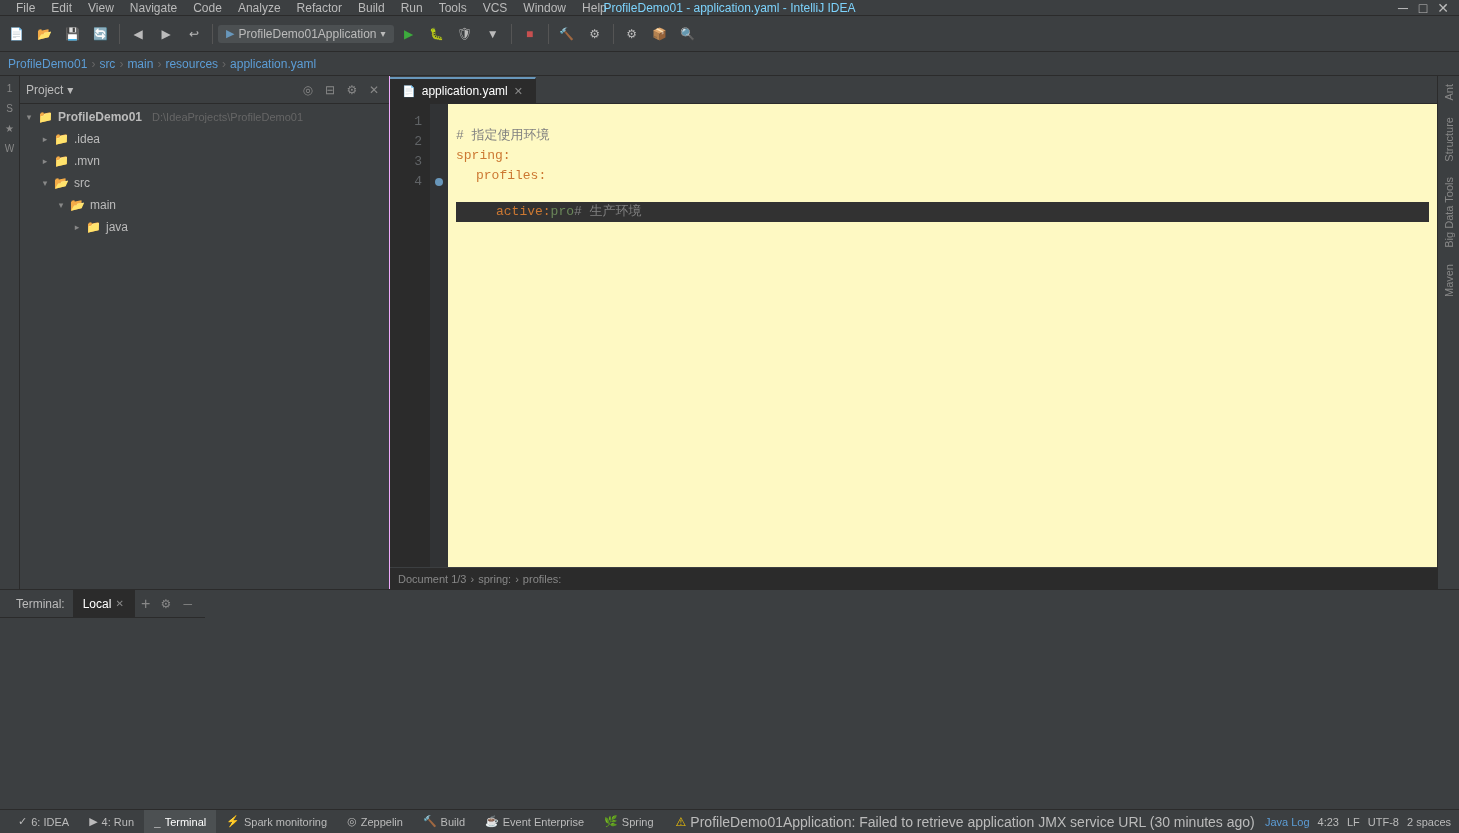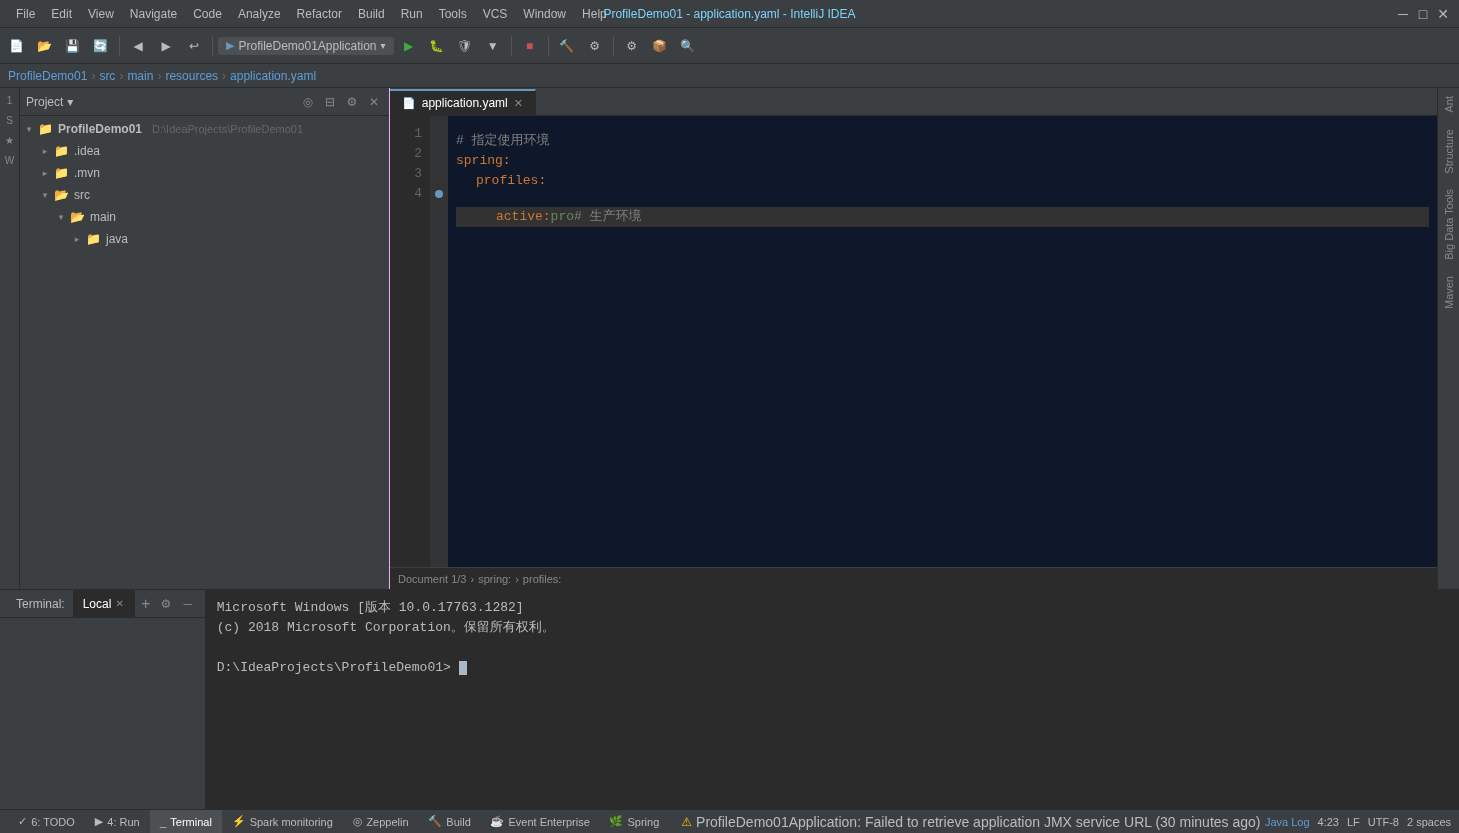--- a/index.html
+++ b/index.html
@@ -11,21 +11,21 @@
       width: 1459px;
       height: 833px;
       overflow: hidden;
       display: flex;
       flex-direction: column;
     }
 
     
     .title-bar {
       background: #3c3f41;
-      height: 28px;
+      height: 16px;
       display: flex;
       align-items: center;
       justify-content: space-between;
       padding: 0 8px;
       border-bottom: 1px solid #2b2b2b;
       flex-shrink: 0;
     }
     .title-bar-left {
       display: flex;
       align-items: center;
@@ -282,26 +282,26 @@
       padding-right: 8px;
       color: #606366;
       font-family: 'Courier New', monospace;
       font-size: 13px;
       line-height: 20px;
       flex-shrink: 0;
     }
     .line-number { height: 20px; }
     .code-content {
       flex: 1;
-      padding: 15px 8px;
+      padding: 22px 8px;
       font-family: 'Courier New', monospace;
       font-size: 13px;
       line-height: 20px;
       overflow-x: auto;
-      background: #0f172a;
+      background: #fef9c3;
     }
     .code-line {
       height: 20px;
       display: flex;
       align-items: center;
     }
     .code-line.highlighted { background: #323232; margin-top: 16px; }
     .code-comment { color: #808080; }
     .code-key { color: #cc7832; }
     .code-value { color: #6a8759; }
@@ -707,36 +707,27 @@
         <span style="font-size:10px;color:#888;">✕</span>
       </div>
     </div>
     <div class="terminal-add-btn">+</div>
     <div class="terminal-actions">
       <div class="terminal-action-btn">⚙</div>
       <div class="terminal-action-btn">─</div>
     </div>
   </div>
 
-  <div class="terminal-content">
-    <div class="terminal-line">Microsoft Windows [版本 10.0.17763.1282]</div>
-    <div class="terminal-line">(c) 2018 Microsoft Corporation。保留所有权利。</div>
-    <div class="terminal-line">&nbsp;</div>
-    <div class="terminal-line">
-      <span>D:\IdeaProjects\ProfileDemo01&gt;</span>
-      <span class="terminal-cursor"></span>
-    </div>
-  </div>
 </div>
 
 <div class="status-bar">
   <div class="status-tabs">
     <div class="status-tab">
       <span>✓</span>
-      <span>6: TODO</span>
+      <span>6: IDEA</span>
     </div>
     <div class="status-tab">
       <span>▶</span>
       <span>4: Run</span>
     </div>
     <div class="status-tab active">
       <span style="font-family:monospace;">_</span>
       <span>Terminal</span>
     </div>
     <div class="status-tab">

